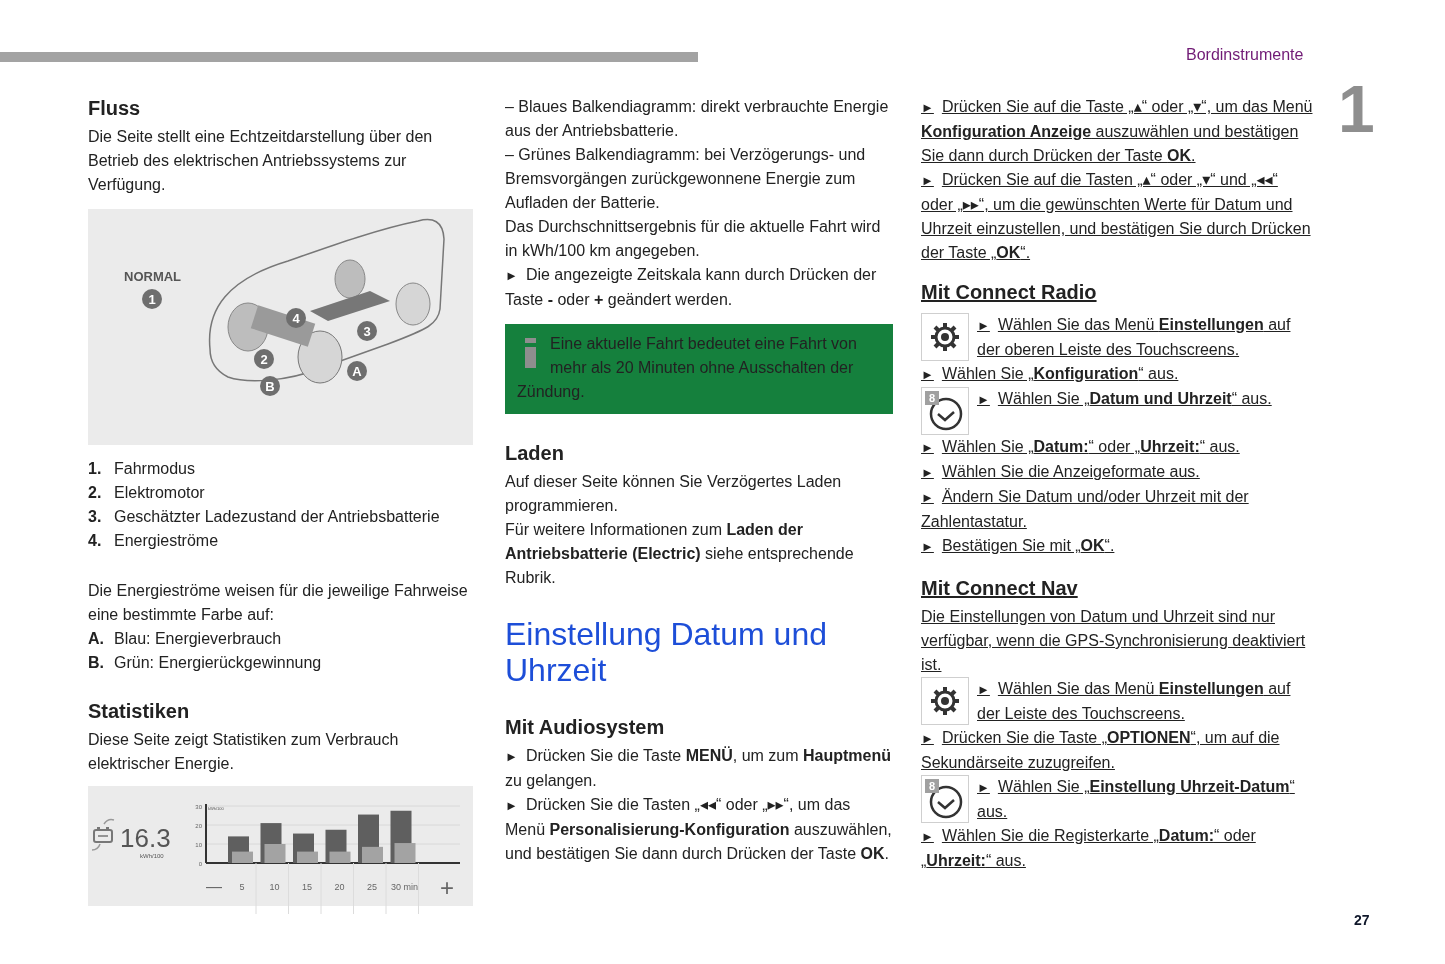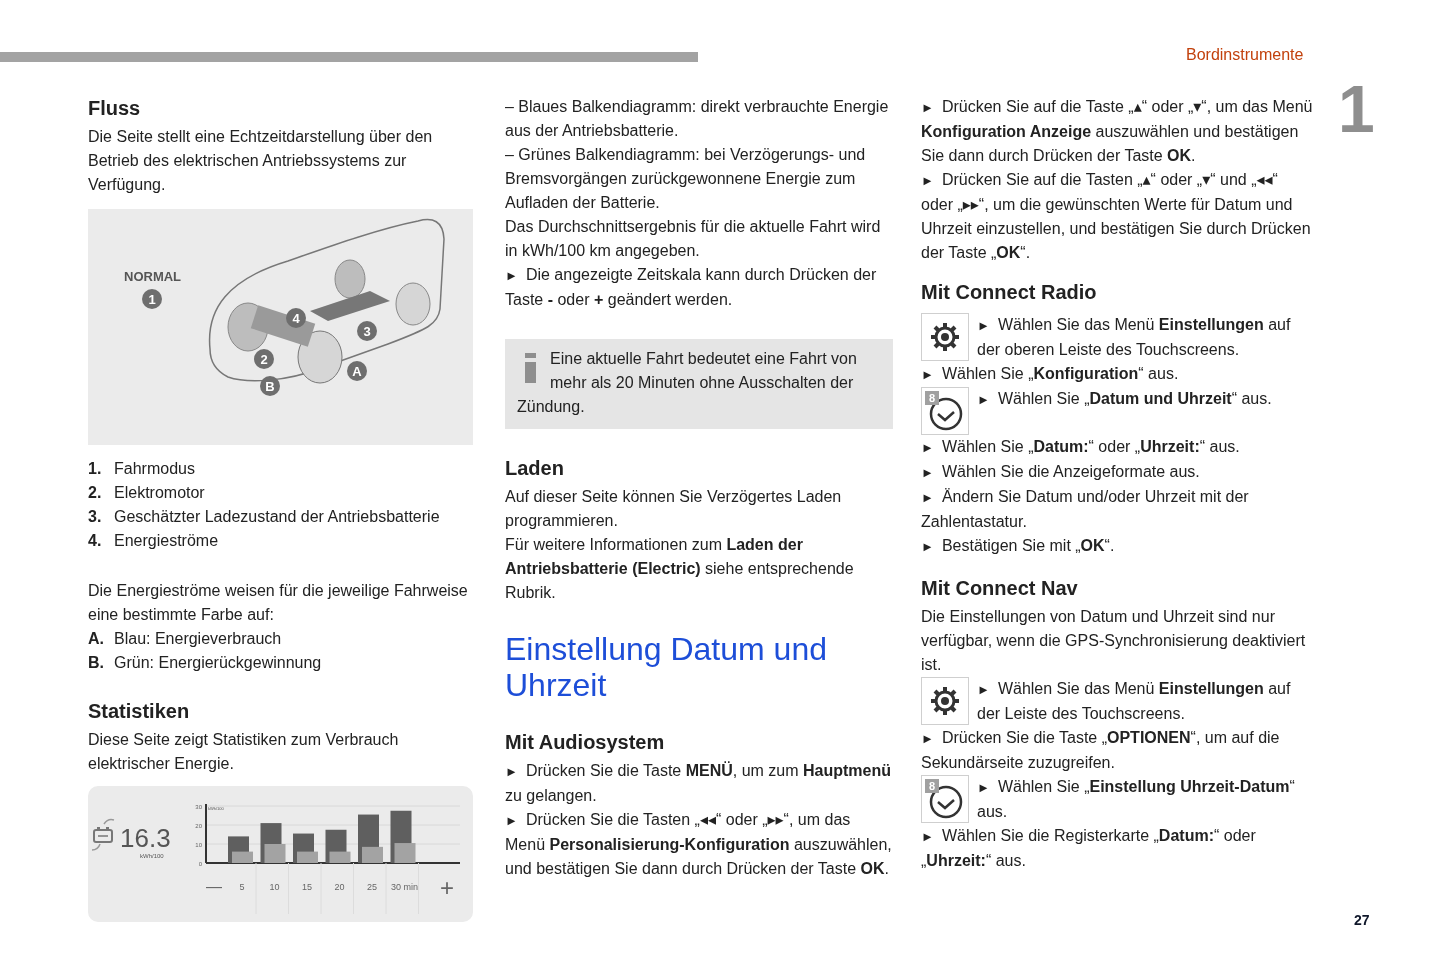--- a/index.html
+++ b/index.html
@@ -1,40 +1,40 @@
 <!DOCTYPE html>
 <html><head>
 <meta charset="utf-8">
 <style>
   html, body { margin:0; padding:0; background:#ffffff; }
   body { width:1445px; height:964px; position:relative; overflow:hidden;
          font-family:"Liberation Sans", sans-serif; color:#222; }
   .topbar { position:absolute; left:0; top:52px; width:698px; height:10px; background:#a3a3a3; }
-  .section-header { position:absolute; left:1186px; top:46px; font-size:16px; color:#c2410c; }
+  .section-header { position:absolute; left:1186px; top:46px; font-size:16px; color:#701a75; }
   .chapter-num { position:absolute; left:1338px; top:76px; font-size:66px; font-weight:bold; color:#8e8e8e; line-height:1; }
   .page-num { position:absolute; left:1354px; top:912px; font-size:14px; font-weight:bold; color:#0f172a; }
 
   .col { position:absolute; top:95px; font-size:16px; line-height:24px; }
   .col1 { left:88px; width:385px; }
   .col2 { left:505px; width:388px; }
-  .col3 { left:921px; width:392px; }
+  .col3 { left:921px; width:392px;text-decoration:underline; }
   p { margin:0; }
   b { font-weight:bold; }
   h3 { font-size:20px; font-weight:bold; margin:0 0 4px 0; line-height:26px; }
   h2 { font-size:20px; font-weight:bold; margin:0; line-height:34px; }
   .h1grey { font-size:32px; color:#1d4ed8; font-weight:normal; line-height:36px; margin:0; }
   .tri { font-size:13px; margin-right:8px; }
   .ol { display:flex; }
   .ol .num { font-weight:bold; width:26px; flex:none; }
 
   .fig { background:#ebebeb; position:relative; }
   .fig1 { height:236px; margin:12px 0 12px 0; }
-  .fig2 { height:136px; margin:10px 0 0 0;border-radius:10px; }
-
-  .note { background:#e5e5e5; padding:8px 28px 10px 12px; margin:27px 0 0 0; position:relative; }
+  .fig2 { height:120px; margin:10px 0 0 0; }
+
+  .note { background:#15803d; padding:8px 28px 10px 12px; margin:12px 0 0 0; position:relative; }
   .note-icon { float:left; width:11px; height:30px; margin:6px 14px 0 8px; position:relative; }
   .note-icon .dot { position:absolute; left:0; top:0; width:11px; height:5px; background:#8e8e8e; }
   .note-icon .bar { position:absolute; left:0; top:9px; width:11px; height:21px; background:#8e8e8e; }
 
   .icon-box { float:left; width:46px; height:46px; border:1px solid #cfcfcf; margin:0 8px 0 0; position:relative; background:#fff; }
   .clock-badge { position:absolute; left:3px; top:3px; width:14px; height:14px; background:#a0a0a0; color:#fff; font-size:11px; font-weight:bold; line-height:14px; text-align:center; }
   .clearfix::after { content:""; display:block; clear:both; }
 </style>
 </head>
 <body>

